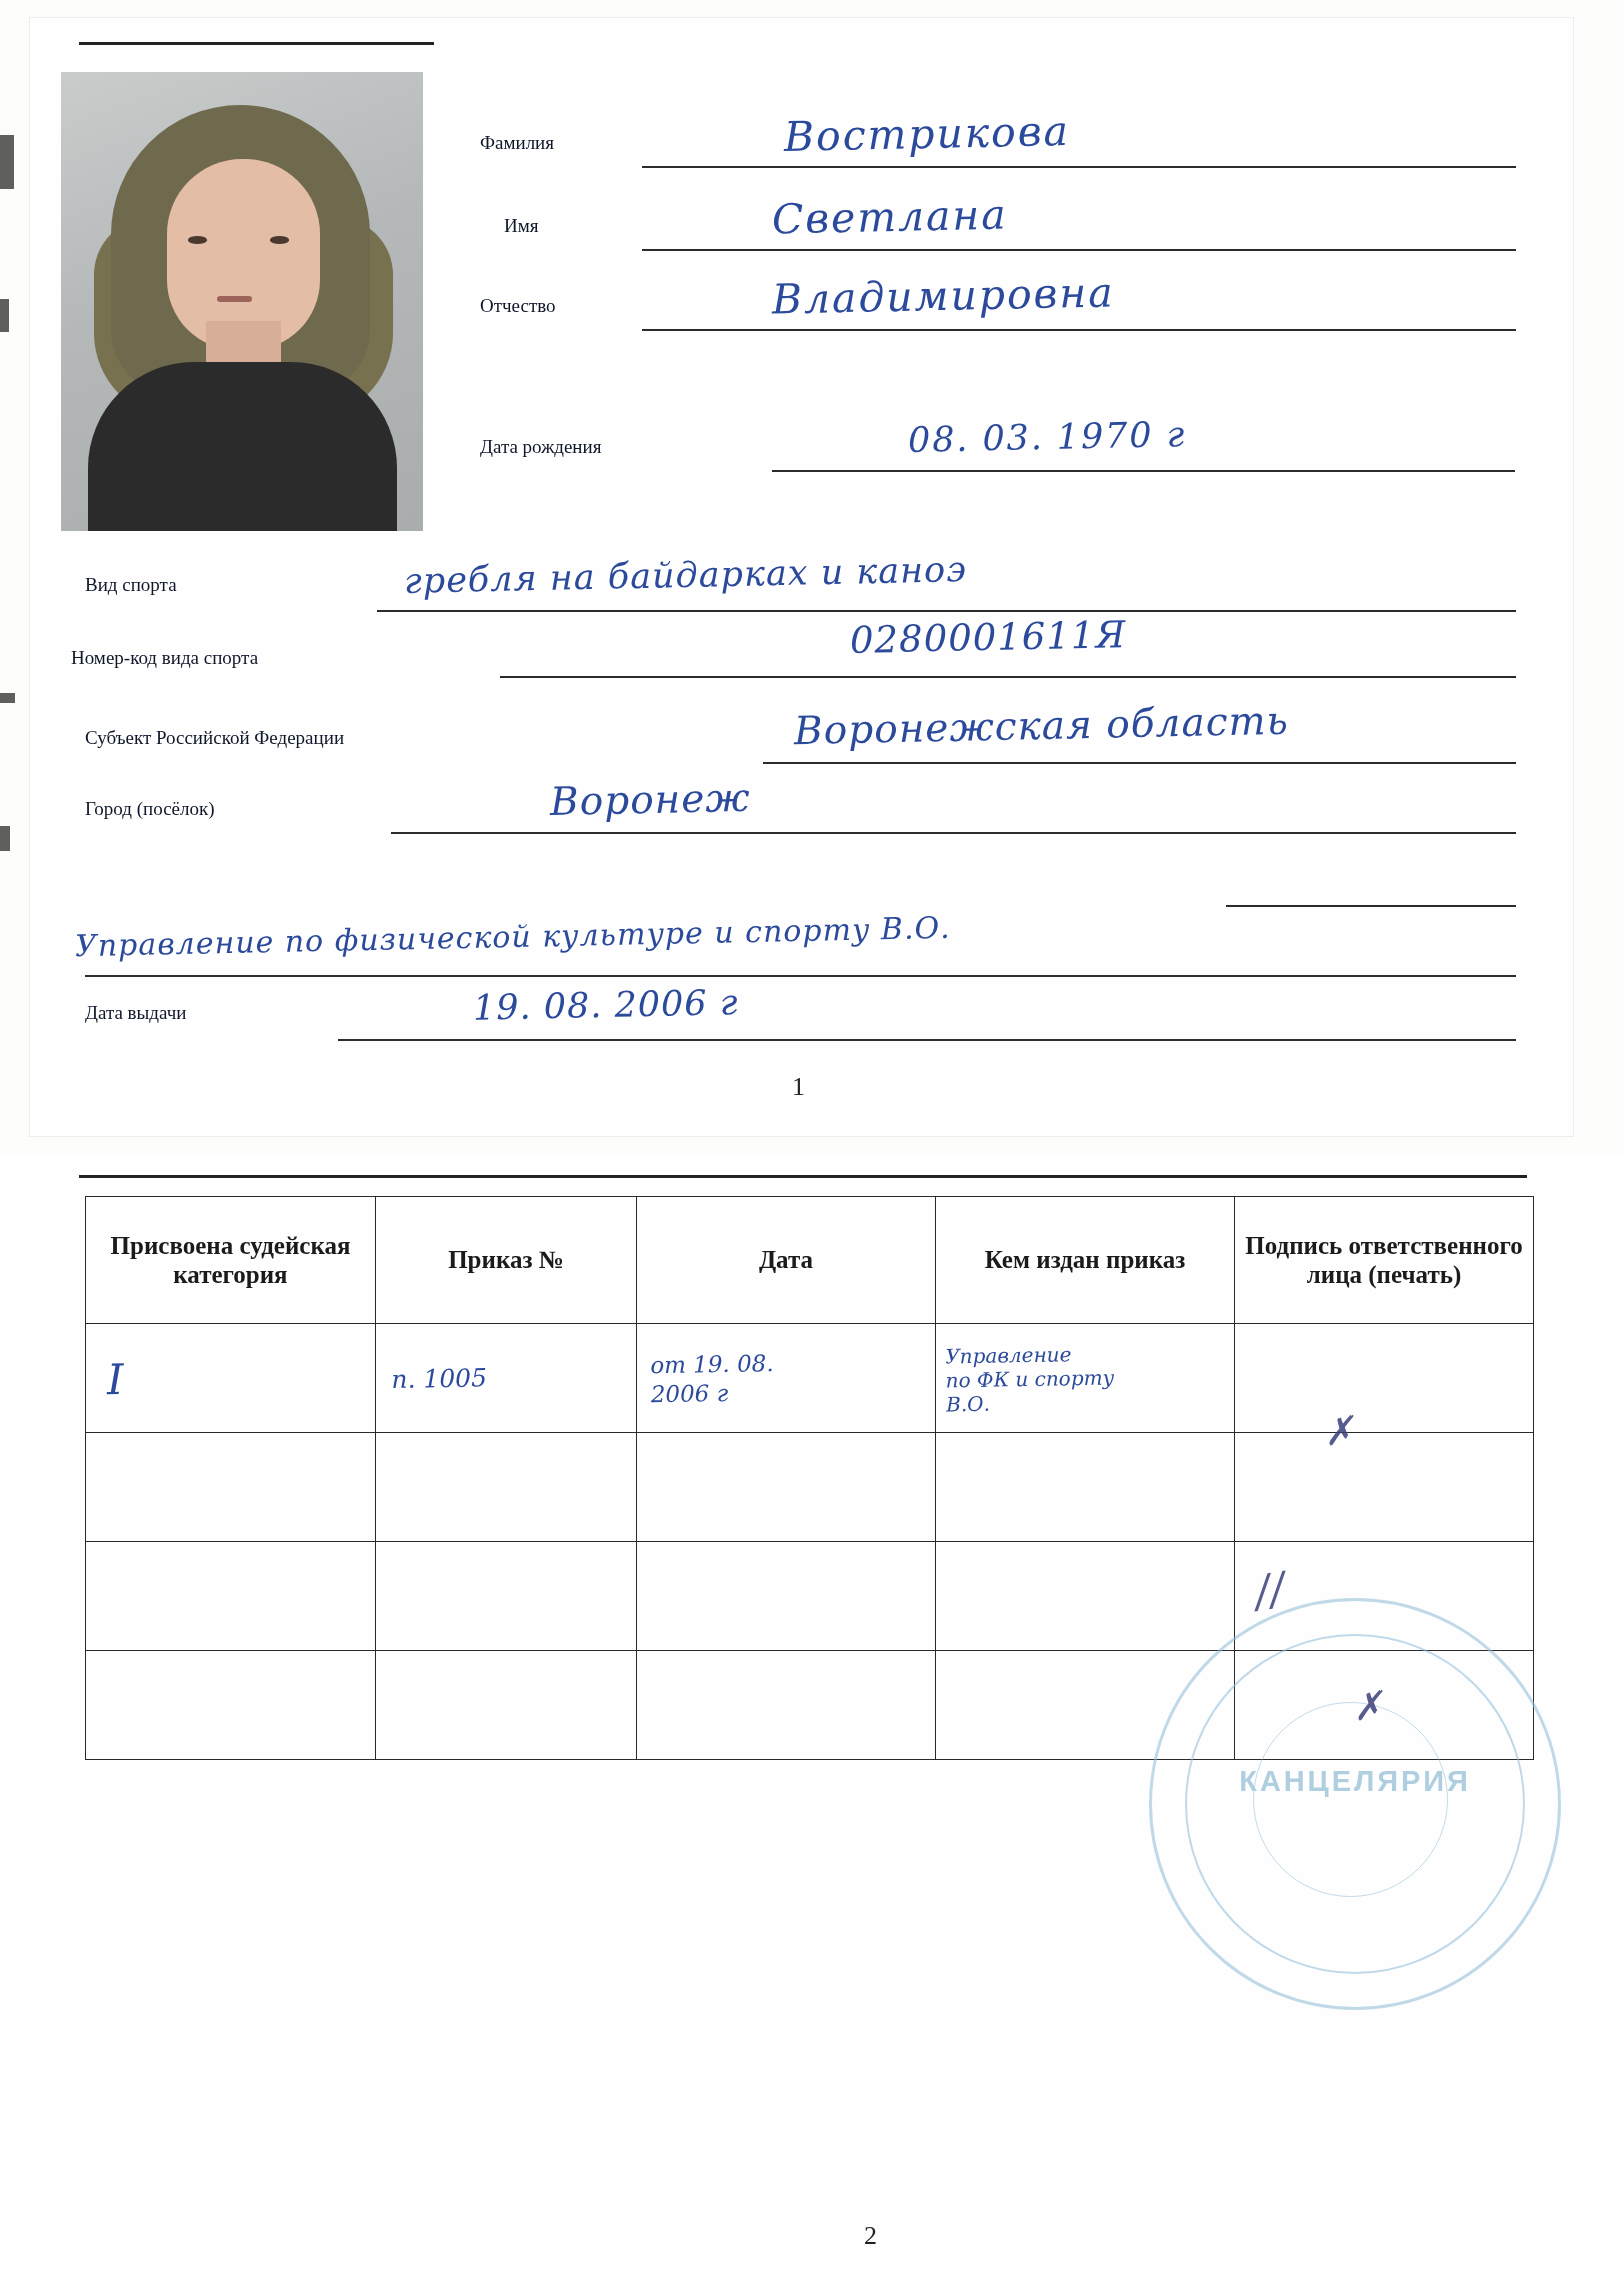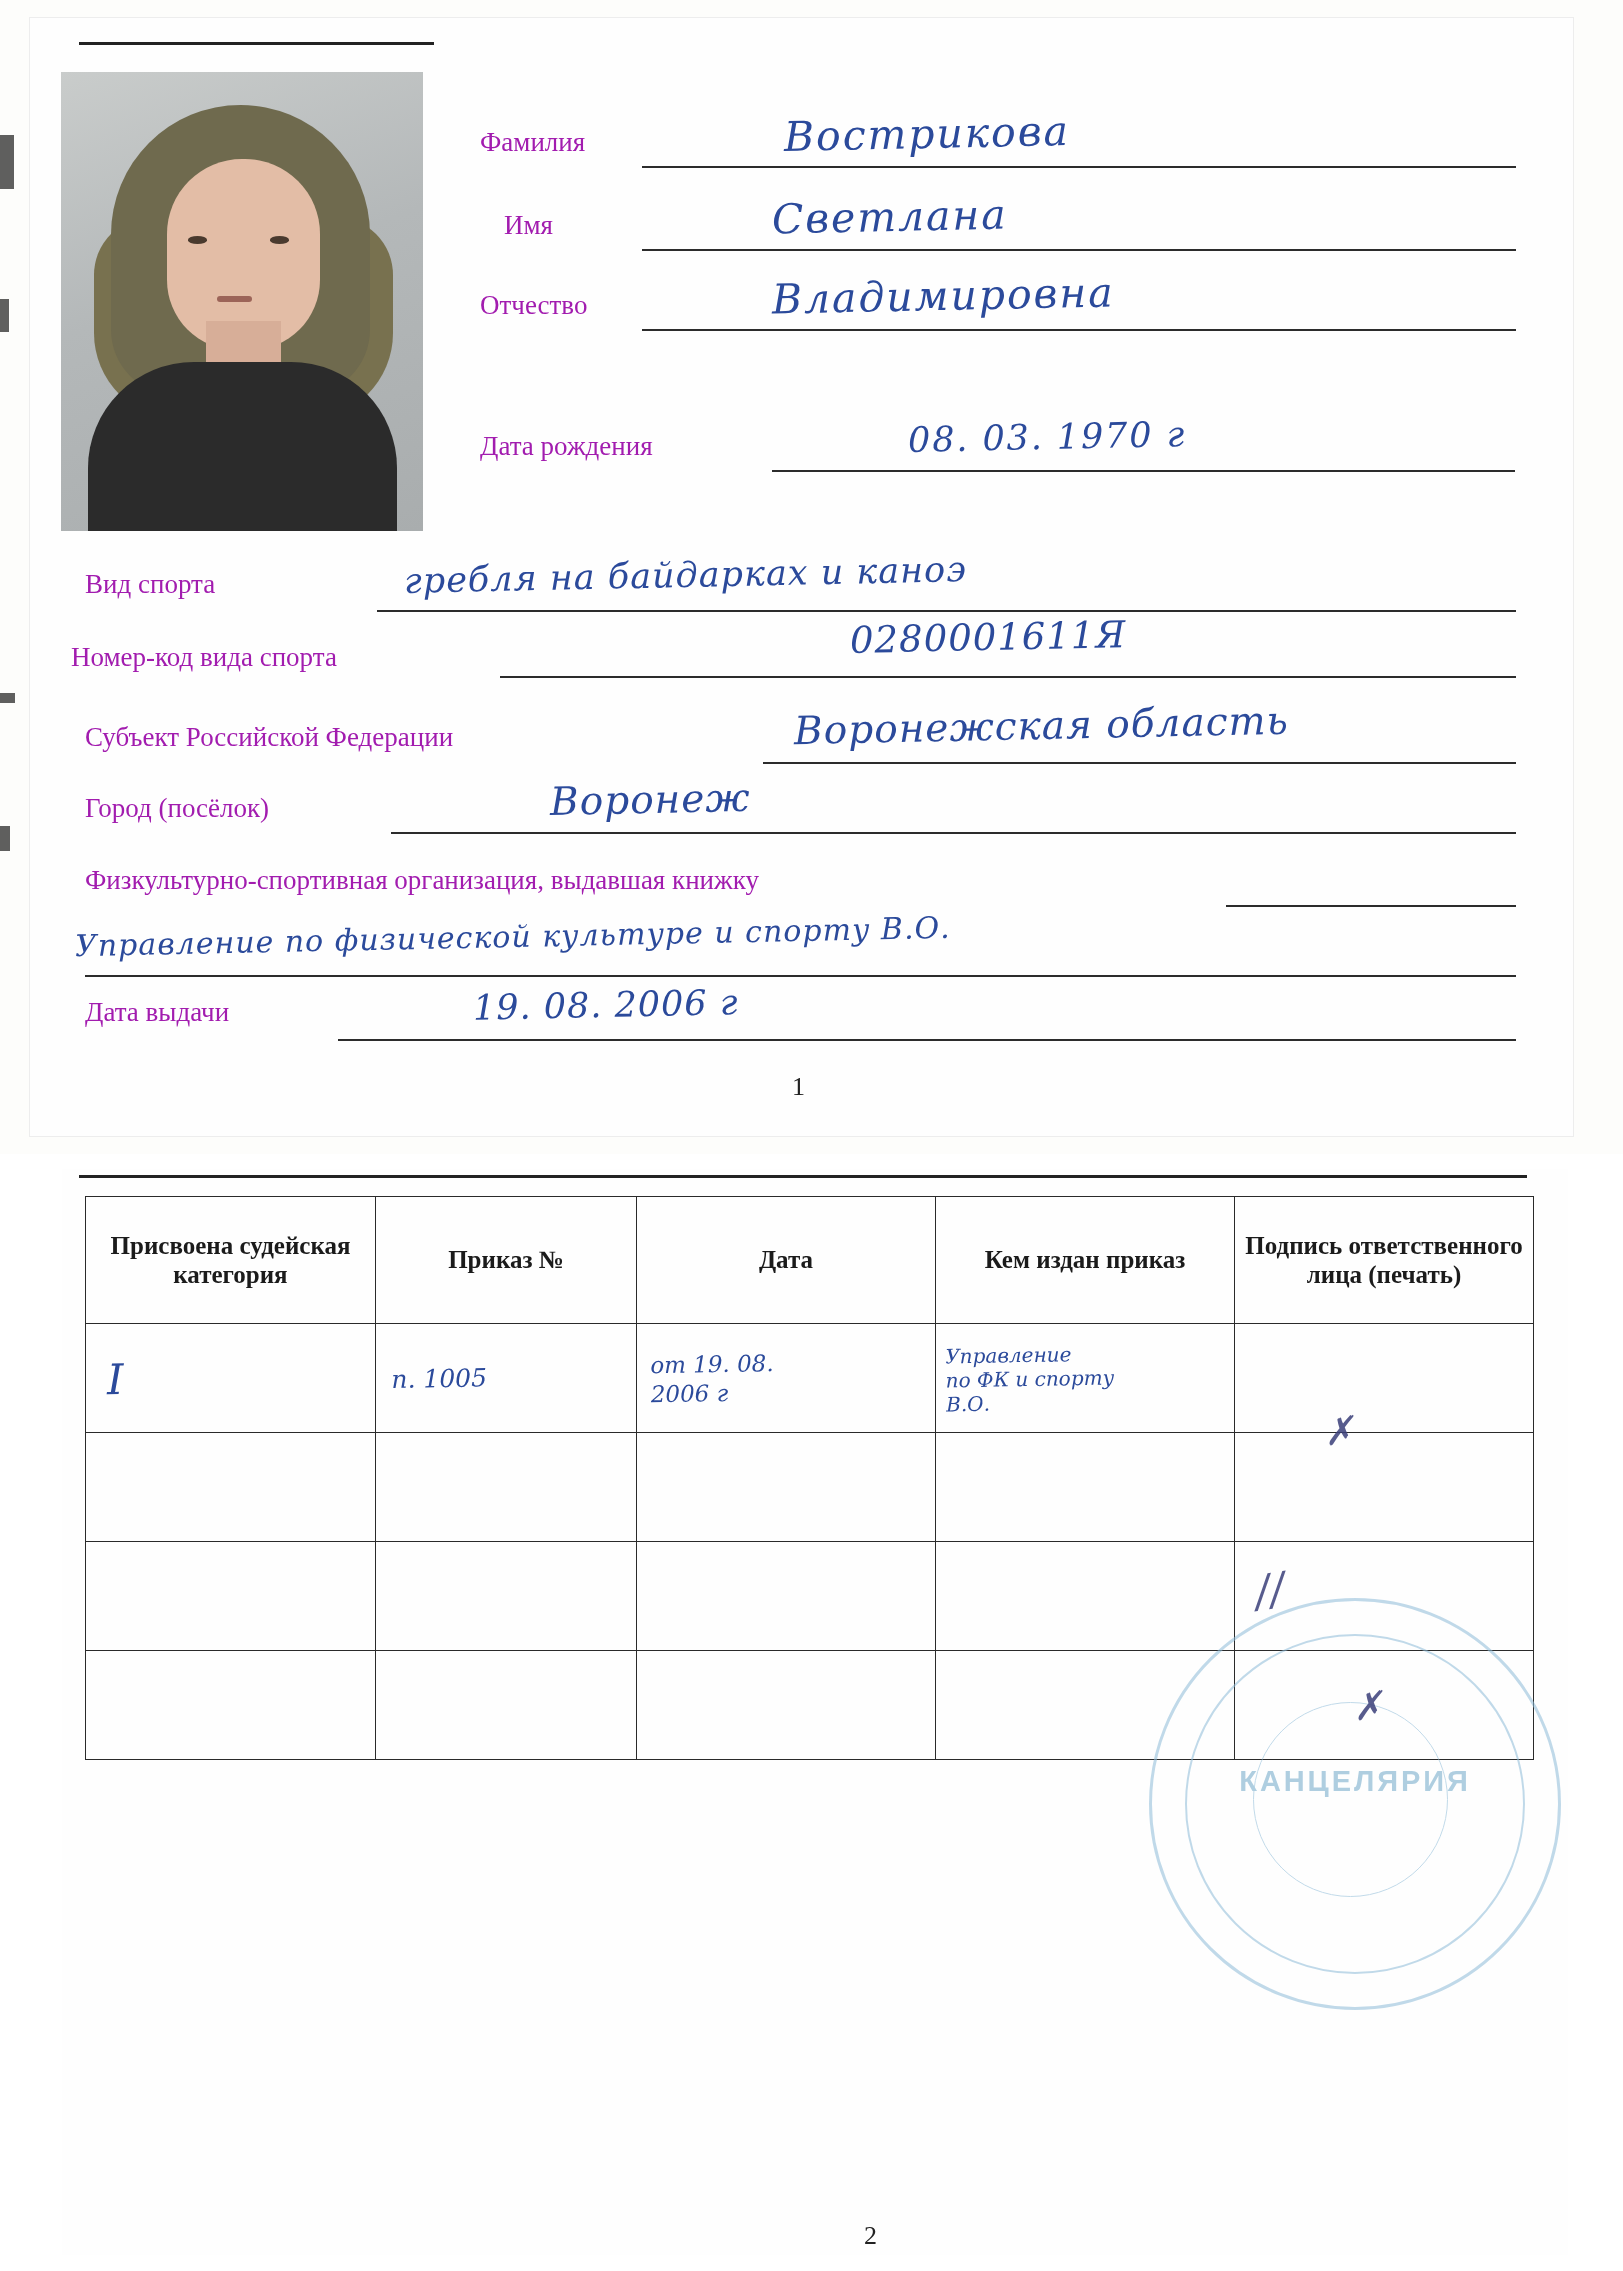--- a/index.html
+++ b/index.html
@@ -87,24 +87,24 @@
   }
   .ph-eye {
     position:absolute; width:19.3px; height:7.7px; background:#4a3a2e; border-radius:50%;
   }
   .ph-mouth {
     position:absolute; left:156px; top:224px; width:35px; height:5.8px; background:#9c6458; border-radius:3.9px;
   }
 
   .label {
     position: absolute;
-    font-size: 27px;
+    font-size: 19px;
     line-height: 33px;
     white-space: nowrap;
-    color: #a21caf;
+    color: #0f172a;
   }
   .rule {
     position: absolute;
     height: 1.9px;
     background: #2c2c2c;
   }
   .hand {
     position: absolute;
     font-family: "DejaVu Serif", serif;
     font-style: italic;
@@ -282,21 +282,20 @@
   <div class="hand small" style="left:850px;top:616px;font-size:37px;">0280001611Я</div>
 
   <div class="label" style="left:85px;top:721px;">Субъект Российской Федерации</div>
   <div class="rule" style="left:763px;top:762px;width:753px;"></div>
   <div class="hand small" style="left:794px;top:703px;font-size:39px;">Воронежская область</div>
 
   <div class="label" style="left:85px;top:792px;">Город (посёлок)</div>
   <div class="rule" style="left:391px;top:832px;width:1125px;"></div>
   <div class="hand small" style="left:550px;top:777px;font-size:39px;">Воронеж</div>
 
-  <div class="label" style="left:85px;top:864px;">Физкультурно-спортивная организация, выдавшая книжку</div>
   <div class="rule" style="left:1226px;top:905px;width:290px;"></div>
   <div class="rule" style="left:85px;top:975px;width:1431px;"></div>
   <div class="hand small" style="left:75px;top:919px;font-size:30px;">Управление по физической культуре и спорту В.О.</div>
 
   <div class="label" style="left:85px;top:996px;">Дата выдачи</div>
   <div class="rule" style="left:338px;top:1039px;width:1178px;"></div>
   <div class="hand small" style="left:473px;top:985px;font-size:35px;">19. 08. 2006 г</div>
 
   <div class="pagenum" style="left:792px;top:1072px;">1</div>
 </div>

